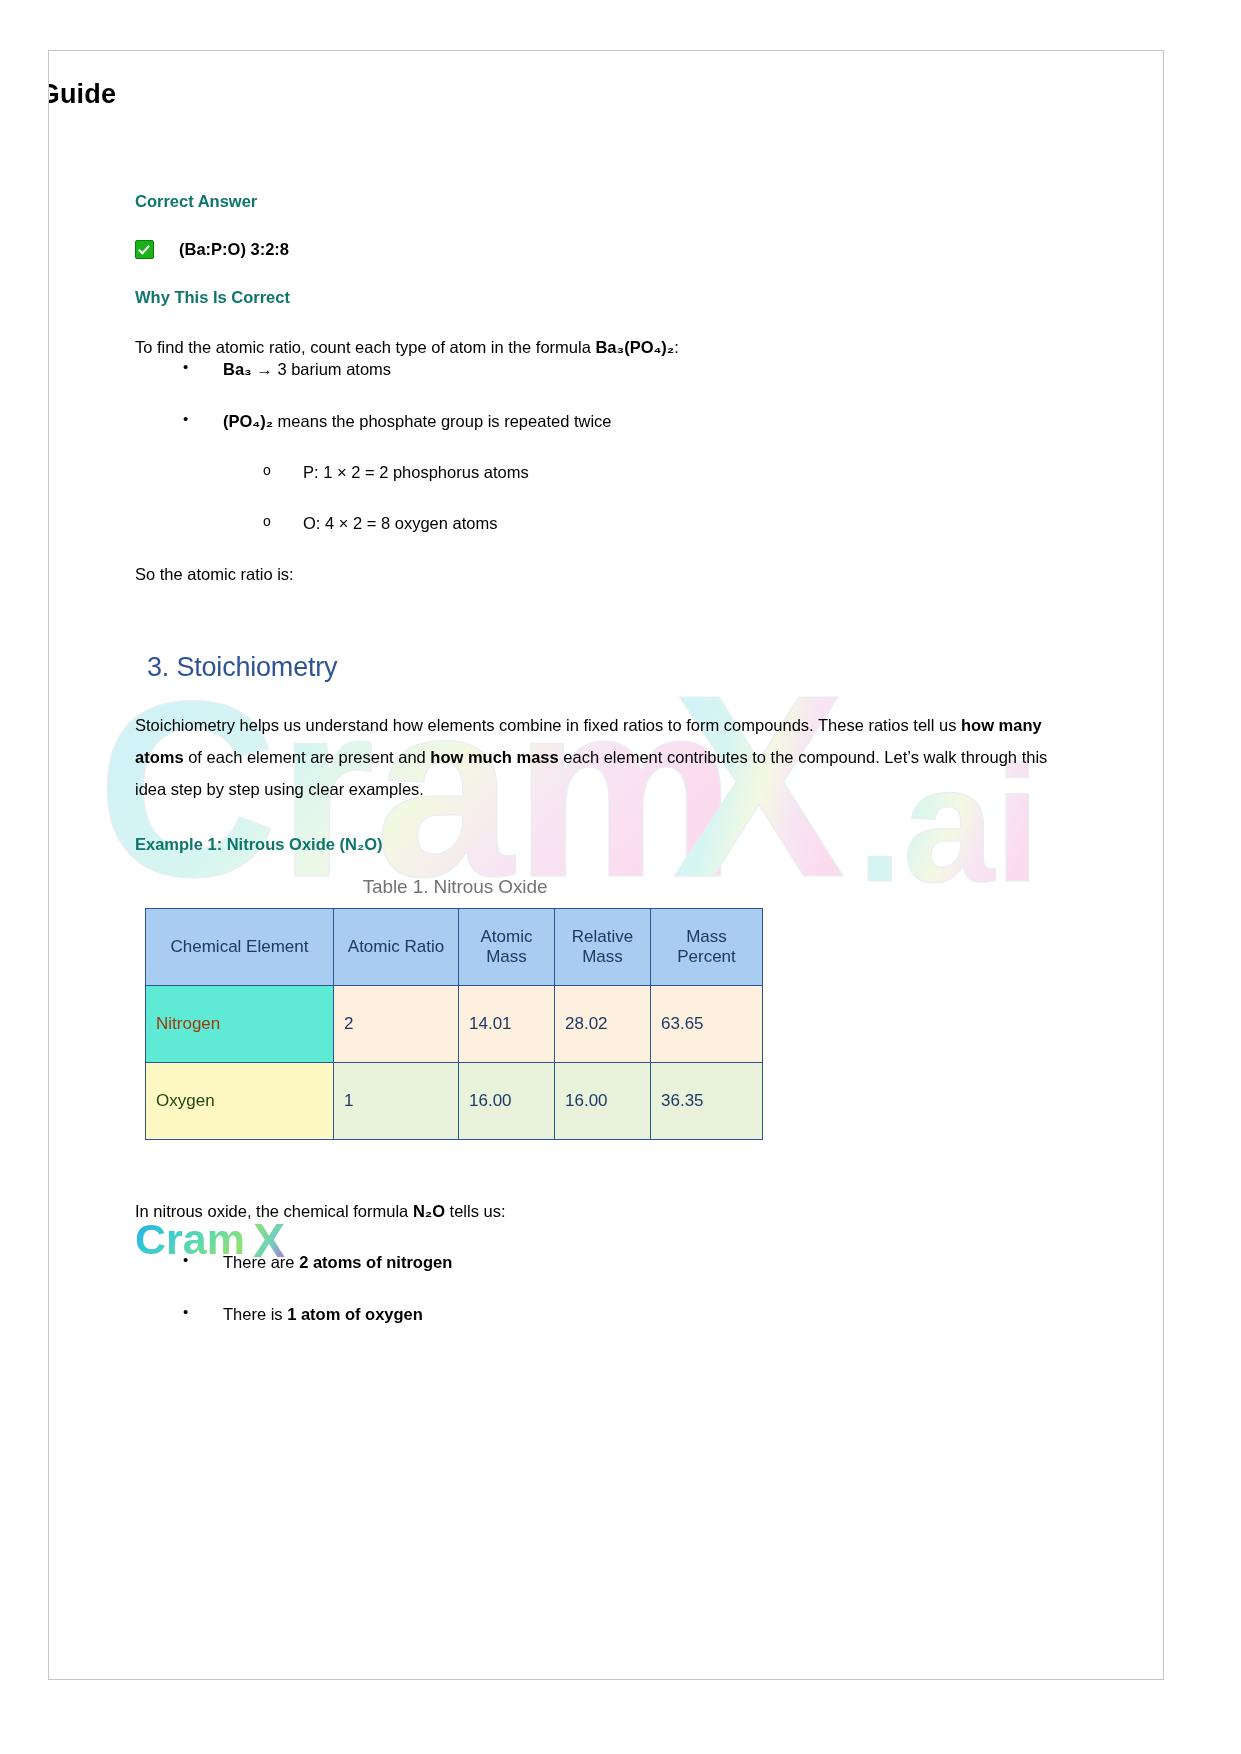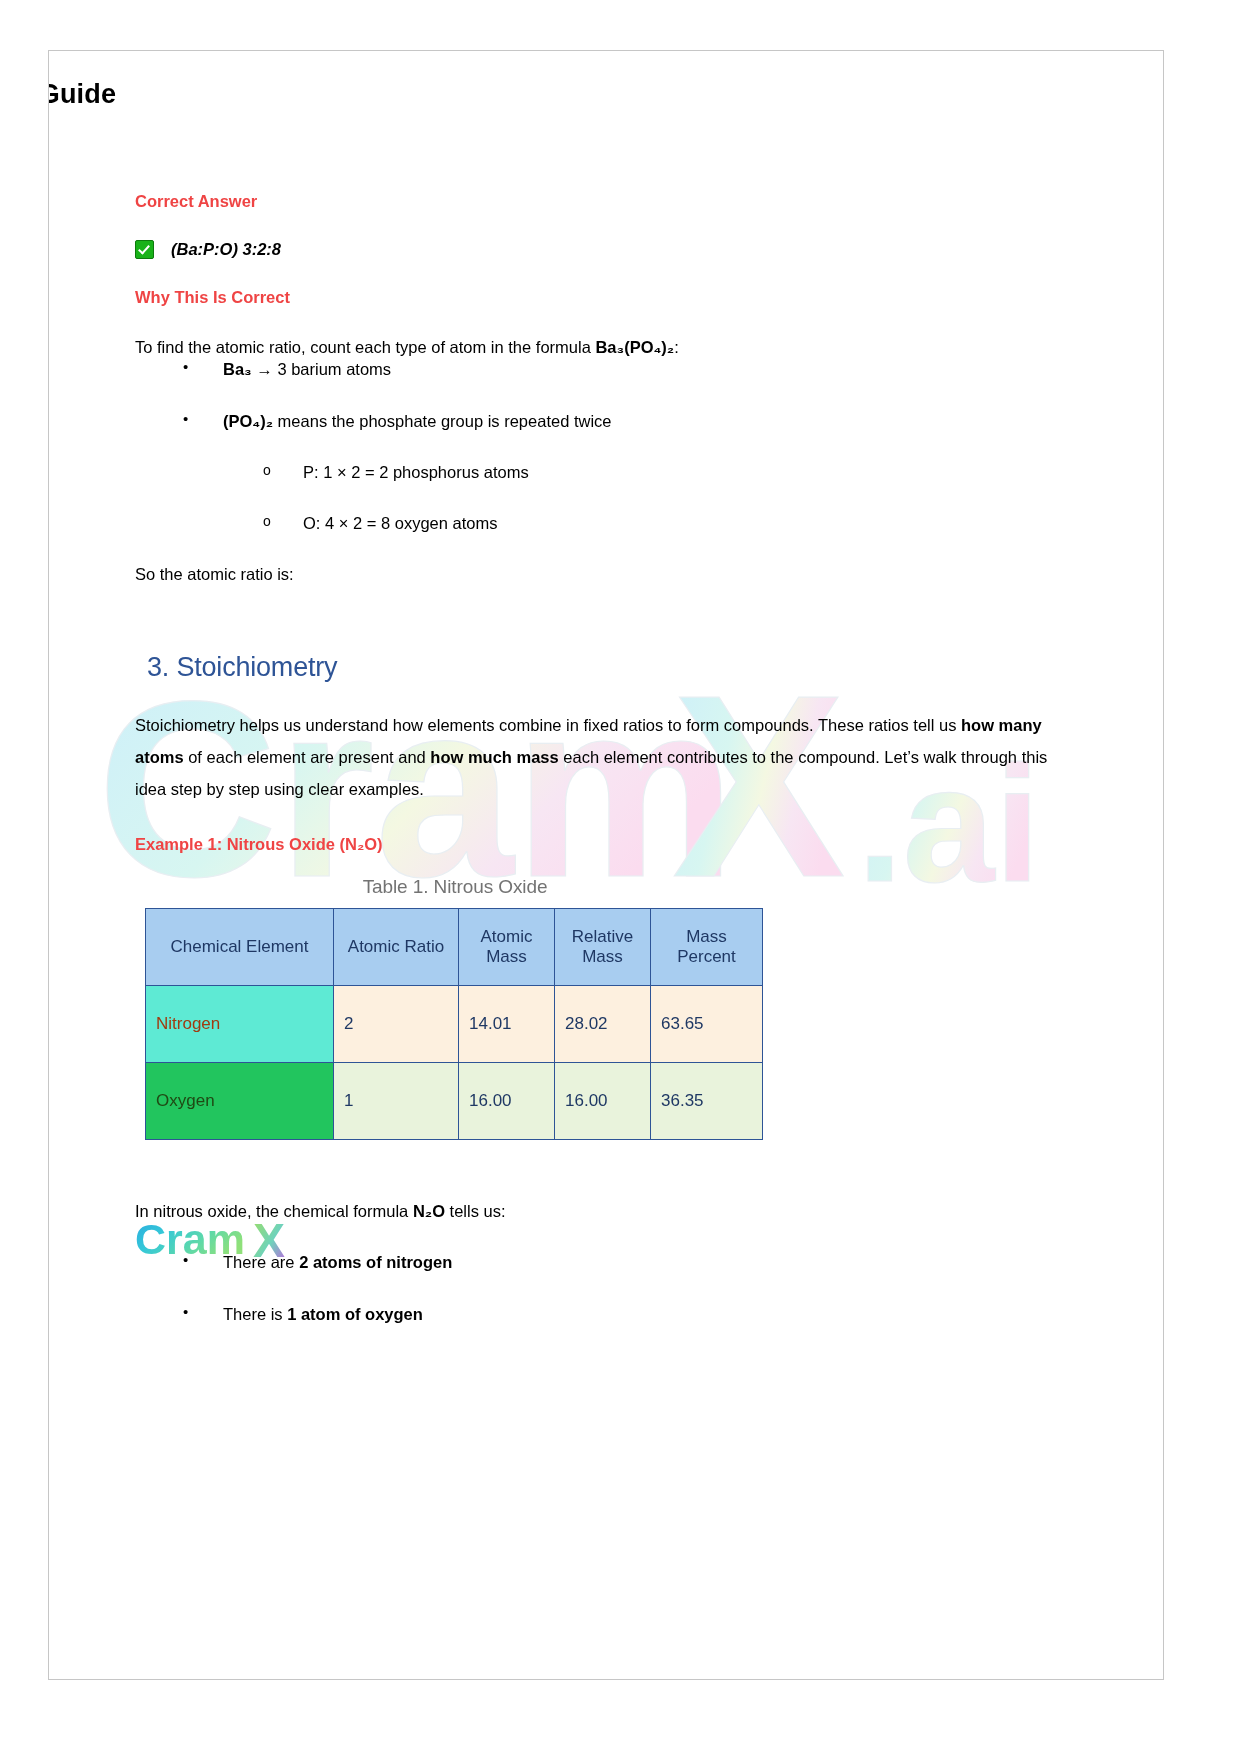--- a/index.html
+++ b/index.html
@@ -54,30 +54,29 @@
     font-size: 16.5px;
     line-height: 1.35;
     color: #000000;
   }
   .blk { margin-bottom: 29px; }
   .bold { font-weight: bold; }
 
   .heading-sm {
     font-size: 16.5px;
     font-weight: bold;
-    color: #ef4444;
+    color: #0f766e;
   }
 
   .check-line {
     display: flex;
     align-items: center;
-    gap: 17px;
+    gap: 25px;
     font-size: 16.5px;
     font-weight: bold;
-    font-style: italic;
   }
   .checkbox {
     display: inline-block;
     width: 17px;
     height: 17px;
     background: #19b219;
     border: 1.5px solid #0d7a0d;
     border-radius: 2px;
     position: relative;
     flex: none;
@@ -185,21 +184,21 @@
   table.data td {
     height: 62px;
     vertical-align: middle;
   }
   td.elem {
     font-size: 21px;
     padding-left: 14px;
   }
   tr.row-n td.elem { background: #5eead4; color: #a03b10; }
   tr.row-n td.val  { background: #fdf0df; }
-  tr.row-o td.elem { background: #22c55e; color: #1f4a14; }
+  tr.row-o td.elem { background: #fef9c3; color: #1f4a14; }
   tr.row-o td.val  { background: #e9f3dc; }
   td.val { text-align: left; padding-left: 14px; font-size: 18px; }
 
   
   .footer-logo {
     position: absolute;
     left: 86px;
     bottom: 30px;
     width: 230px;
     height: 54px;

